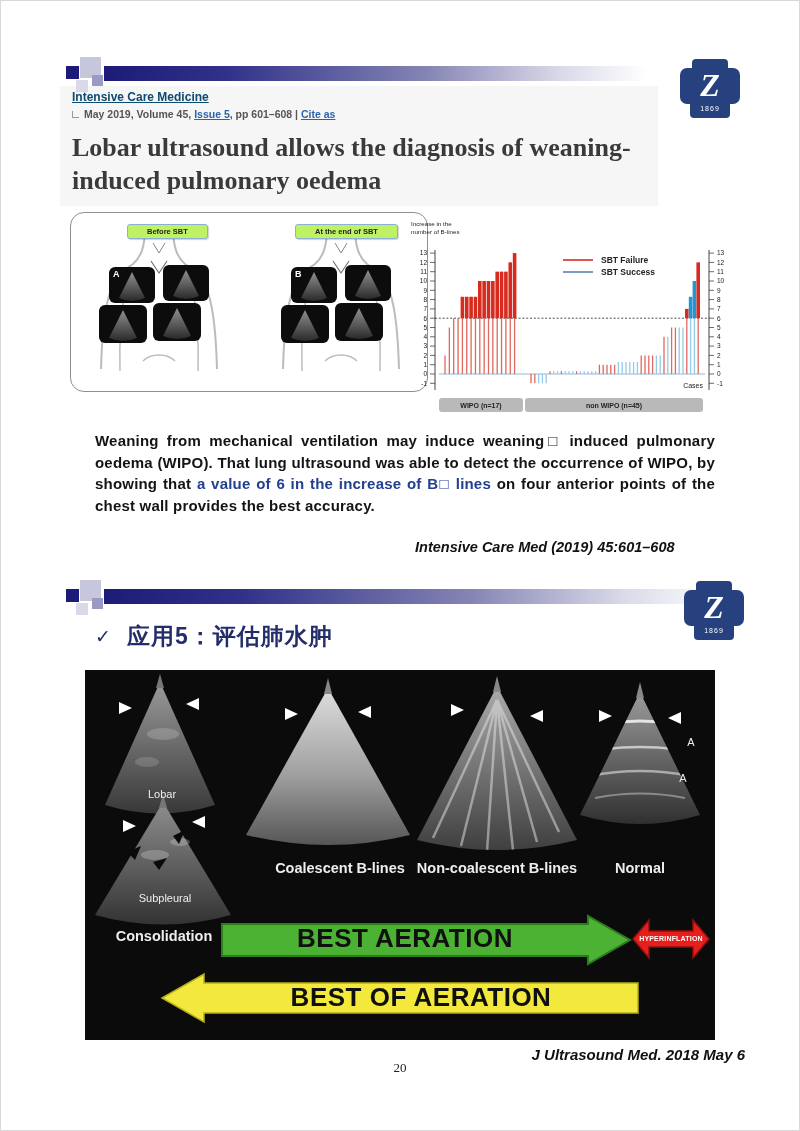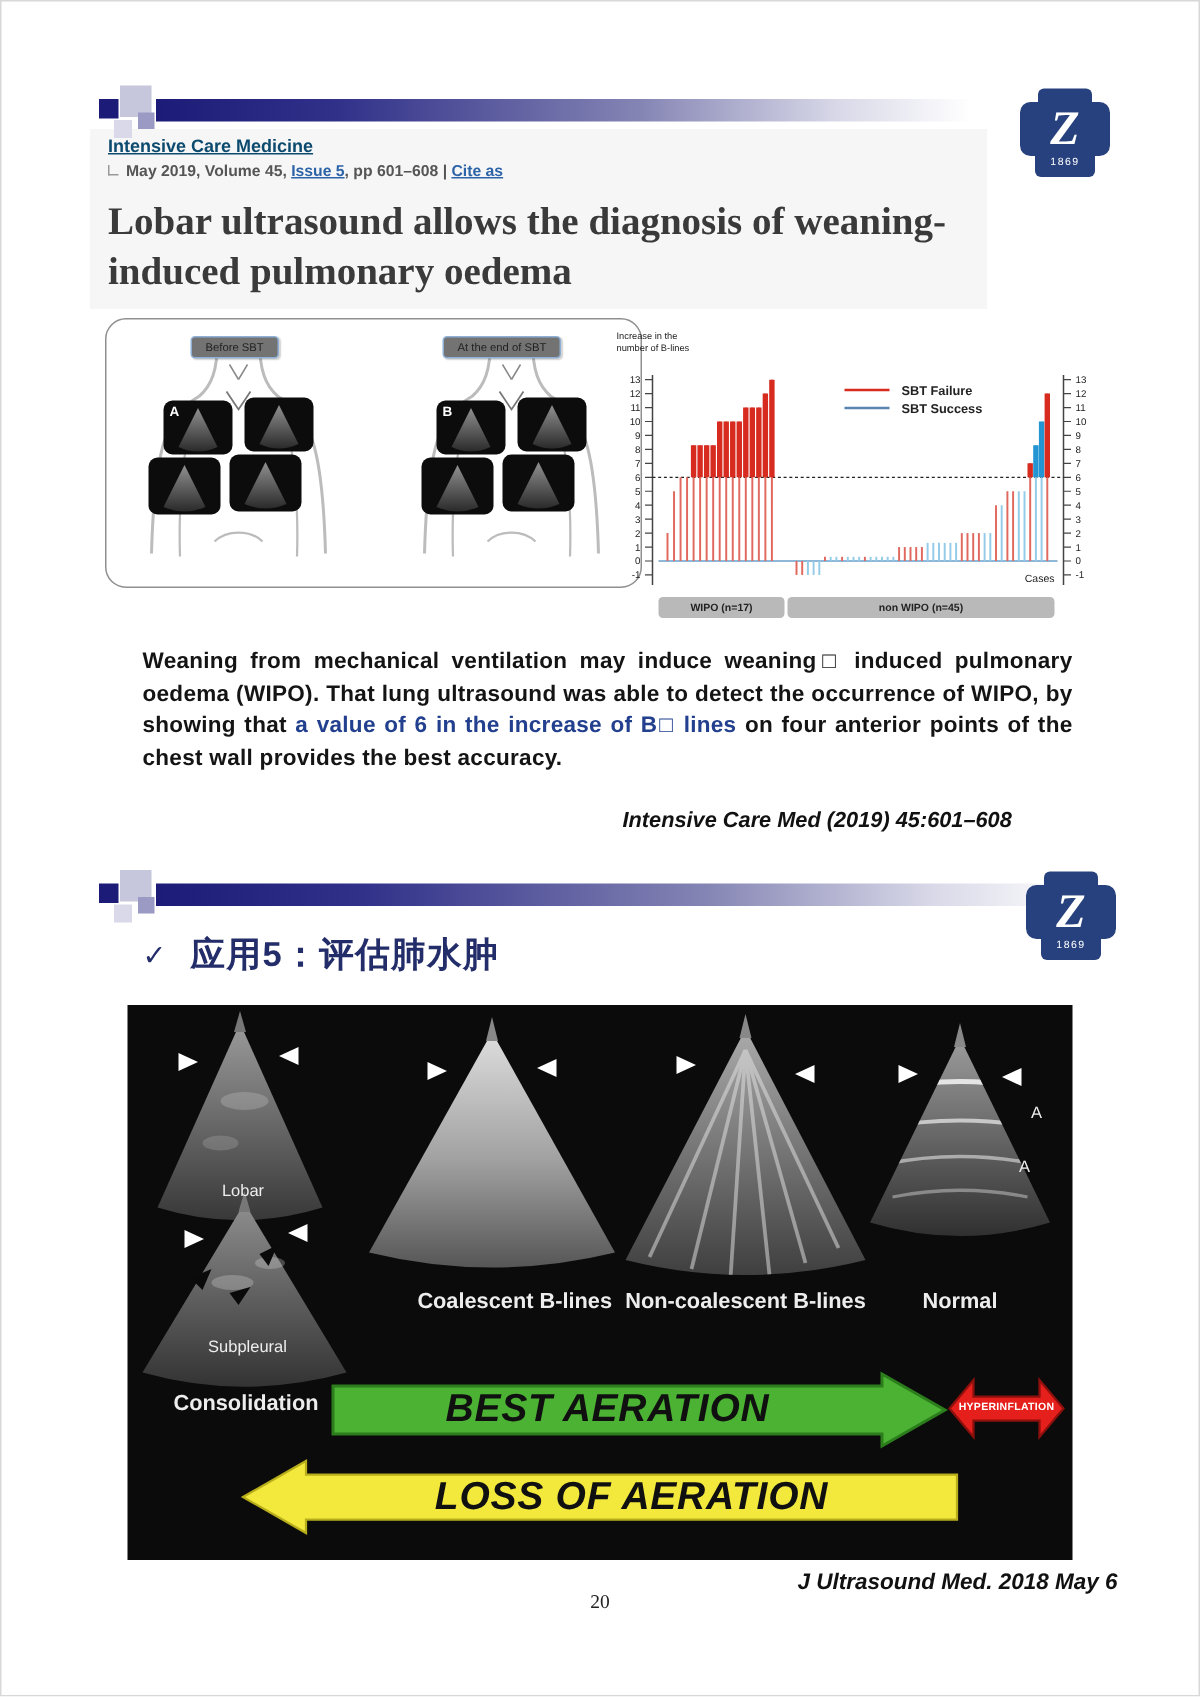--- a/index.html
+++ b/index.html
@@ -30,23 +30,23 @@
   .journal-link { position:absolute; left:72px; top:90px; font-size:12px; font-weight:700; color:#0c4a6e; text-decoration:underline; }
   .meta-line { position:absolute; left:72px; top:108px; font-size:10.5px; font-weight:600; color:#555; }
   .meta-line .corner { display:inline-block; width:7px; height:7px; border-left:1.5px solid #999; border-bottom:1.5px solid #999; margin-right:5px; }
   .meta-line a { color:#2d64a8; text-decoration:underline; font-style:normal; }
   .article-title { position:absolute; left:72px; top:131px; width:580px;
                    font-family:"Liberation Serif", serif; font-size:26px; font-weight:600; color:#3a3a3a; line-height:33px; }
 
   
   .torso-box { position:absolute; left:70px; top:212px; width:358px; height:180px;
                border:1.4px solid #8f8f8f; border-radius:14px; background:#fff; }
-  .sbt-label { position:absolute; background:#737373; border:1px solid #8fb0d6; border-radius:3px;
-               box-shadow:1px 1px 1px rgba(0,0,0,.18); font-size:7.5px; font-weight:400; color:#222;
-               padding:2px 9px; text-align:center; white-space:nowrap; }
+  .sbt-label { position:absolute; background:#bef264; border:1px solid #8fb0d6; border-radius:3px;
+               box-shadow:1px 1px 1px rgba(0,0,0,.18); font-size:7.5px; font-weight:700; color:#222;
+               padding:2px 19px; text-align:center; white-space:nowrap; }
   .probe-letter { position:absolute; color:#fff; font-size:9px; font-weight:700; }
 
   
   .chart-wrap { position:absolute; left:405px; top:214px; width:336px; height:206px; }
   .chart-wrap svg { width:100%; height:100%; }
 
   
   .summary { position:absolute; left:95px; top:430px; width:620px; font-size:15px; font-weight:700;
              color:#141414; line-height:21.5px; text-align:justify; letter-spacing:.2px; }
   .summary .hl { color:#23408f; }
@@ -56,21 +56,21 @@
   
   .cn-title { position:absolute; left:95px; top:621px; color:#232d6a; }
   .cn-title .chk { position:absolute; left:0; top:4px; font-size:19px; }
   .cn-title .txt { position:absolute; left:32px; top:0; font-size:23px; font-weight:700; letter-spacing:1px; white-space:nowrap; }
 
   .panel { position:absolute; left:85px; top:670px; width:630px; height:370px; background:#0b0b0b; }
   .panel svg { position:absolute; left:0; top:0; }
   .pl { position:absolute; color:#ededed; text-align:center; }
   .pl-sm { font-size:11px; }
   .pl-col { font-size:14.5px; font-weight:600; }
-  .arrow-text-lg { position:absolute; text-align:center; font-size:26px; font-weight:800; color:#101010; letter-spacing:.5px;font-style:italic; }
+  .arrow-text-lg { position:absolute; text-align:center; font-size:26px; font-weight:800; color:#101010; letter-spacing:.5px; }
   .arrow-text-sm { position:absolute; text-align:center; font-size:7px; font-weight:700; color:#fff; letter-spacing:.2px; }
 
   .cite2 { position:absolute; left:455px; top:1046px; width:290px; text-align:right;
            font-size:15px; font-weight:700; font-style:italic; color:#111; }
   .page-num { position:absolute; left:378px; top:1060px; width:44px; text-align:center;
               font-family:"Liberation Serif", serif; font-size:13px; color:#222; }
 </style>
 </head>
 <body>
 
@@ -438,27 +438,27 @@
       <polygon points="596,42 596,54 583,48" fill="#fff"></polygon>
 
       <polygon points="137,254 503,254 503,246 545,270 503,294 503,286 137,286" fill="#4cb234" stroke="#2c7d1c" stroke-width="2"></polygon>
       <polygon points="548,269 564,250 564,261 608,261 608,250 624,269 608,288 608,277 564,277 564,288" fill="#e51f1b" stroke="#8e100d" stroke-width="1.5"></polygon>
       <polygon points="77,328 119,304 119,313 553,313 553,343 119,343 119,352" fill="#f3e93c" stroke="#b8ae1c" stroke-width="1.5"></polygon>
     </svg>
 
     <span class="pl pl-sm" style="left:42px; top:118px; width:70px;">Lobar</span>
     <span class="pl pl-sm" style="left:30px; top:222px; width:100px;">Subpleural</span>
     <span class="pl pl-col" style="left:4px; top:258px; width:150px;">Consolidation</span>
-    <span class="pl pl-col" style="left:163px; top:190px; width:160px;text-align:right;">Coalescent B-lines</span>
+    <span class="pl pl-col" style="left:175px; top:190px; width:160px;">Coalescent B-lines</span>
     <span class="pl pl-col" style="left:322px; top:190px; width:180px;">Non-coalescent B-lines</span>
     <span class="pl pl-col" style="left:505px; top:190px; width:100px;">Normal</span>
     <span class="pl pl-sm" style="left:598px; top:66px; width:16px;">A</span>
     <span class="pl pl-sm" style="left:590px; top:102px; width:16px;">A</span>
 
     <span class="arrow-text-lg" style="left:150px; top:253px; width:340px;">BEST AERATION</span>
     <span class="arrow-text-sm" style="left:549px; top:265px; width:74px;">HYPERINFLATION</span>
-    <span class="arrow-text-lg" style="left:151px; top:312px; width:370px;">LOSS OF AERATION</span>
+    <span class="arrow-text-lg" style="left:151px; top:312px; width:370px;">BEST OF AERATION</span>
   </div>
 
   <div class="cite2">J Ultrasound Med. 2018 May 6</div>
   <div class="page-num">20</div>
 
 </div>
 
 </body></html>

